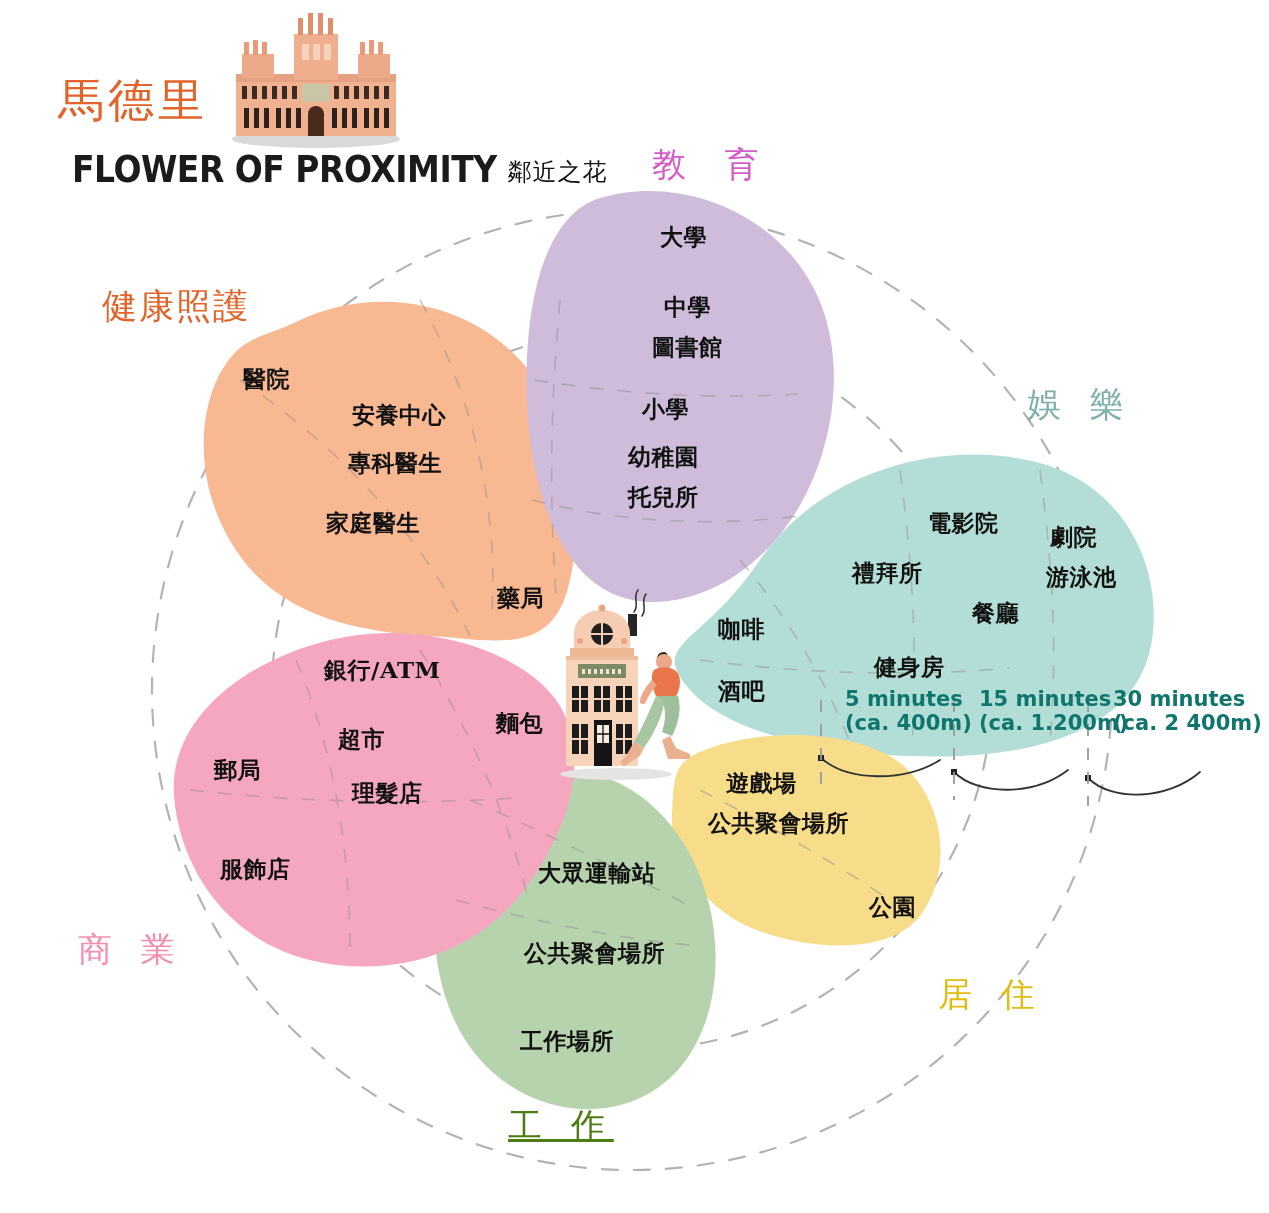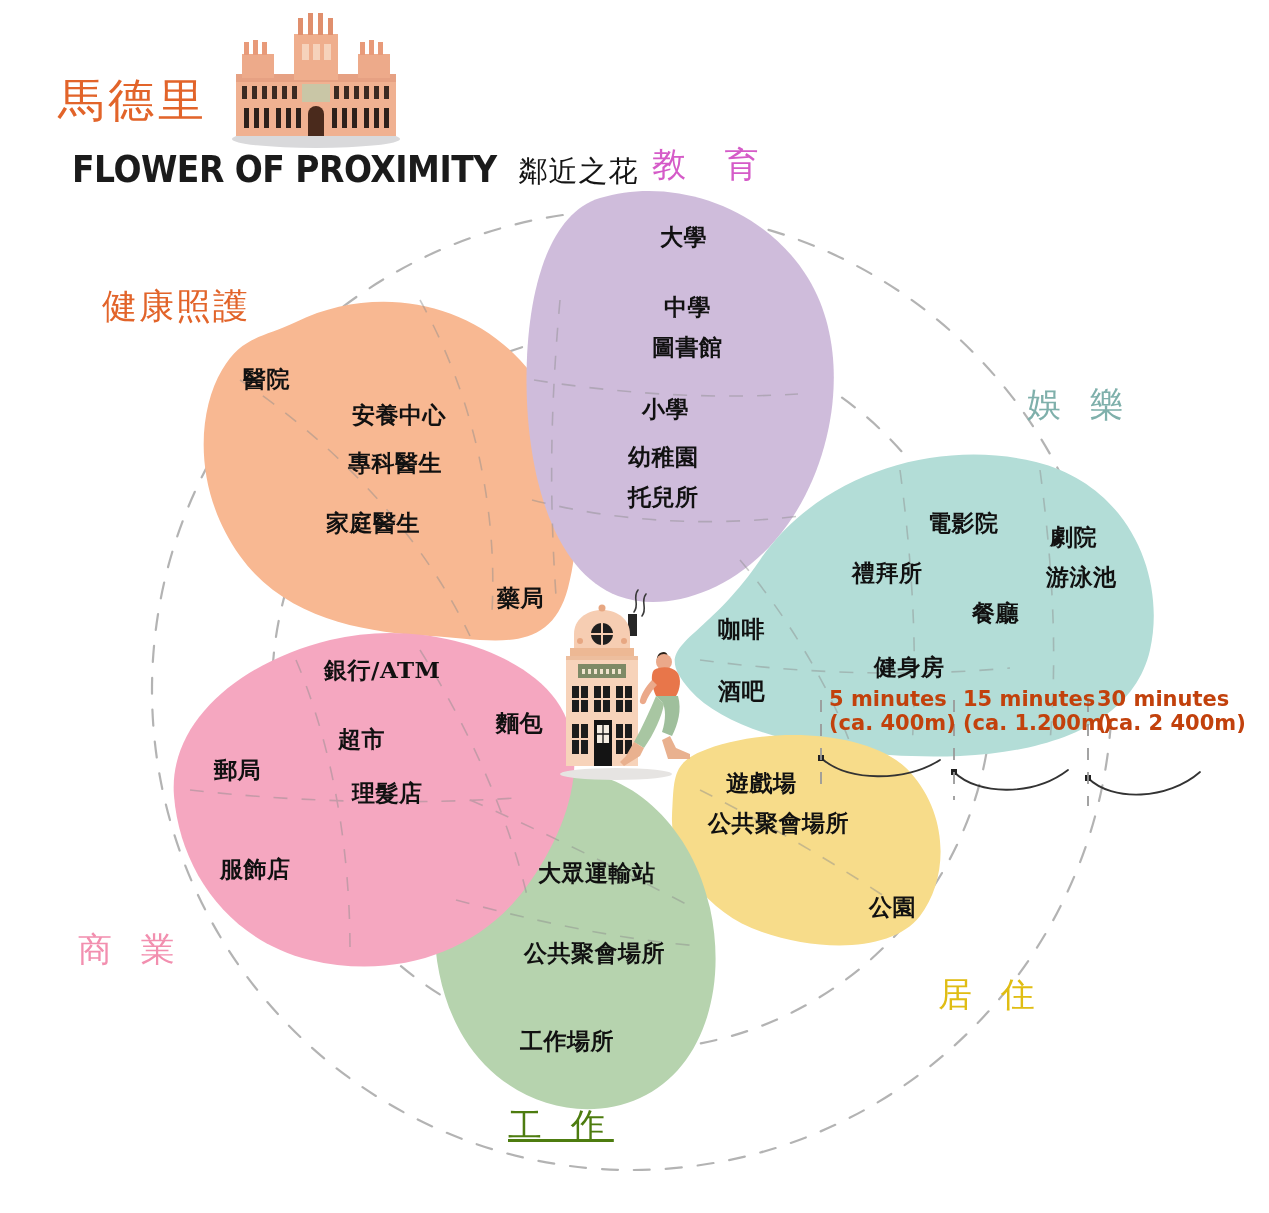--- a/index.html
+++ b/index.html
@@ -40,34 +40,34 @@
     font-family: "DejaVu Serif", "Liberation Serif", serif;
     font-weight: 400;
     white-space: nowrap;
   }
   #title-row {
     position: absolute;
     left: 72px;
     top: 152px;
     white-space: nowrap;
     display: flex;
-    align-items: flex-start;
-    gap: 22px;
+    align-items: center;
+    gap: 11px;
   }
   #title-en {
     font-size: 33px;
     font-weight: 700;
     letter-spacing: -0.5px;
     color: #1b1b1b;
     font-family: "DejaVu Sans", sans-serif;
     transform: scaleY(1.12);
     transform-origin: left bottom;
   }
   #title-zh {
-    font-size: 29px;
+    font-size: 24px;
     color: #141414;
     font-family: "DejaVu Serif", "Liberation Serif", serif;
     letter-spacing: 1px;
   }
 
   
   .cat-title {
     position: absolute;
     white-space: nowrap;
     font-family: "DejaVu Serif", "Liberation Serif", serif;
@@ -89,25 +89,26 @@
     font-family: "DejaVu Serif", "Liberation Serif", serif;
     font-size: 23px;
     font-weight: 700;
     letter-spacing: 0.5px;
   }
 
   
   .legend-item {
     position: absolute;
     white-space: nowrap;
-    color: #c2410c;
+    color: #0f766e;
     font-family: "DejaVu Sans", sans-serif;
     font-weight: 700;
     font-size: 21px;
     line-height: 1.16;
+    margin-left: 16px;
   }
   .legend-item .l2 { display: block; }
 </style>
 </head>
 <body>
 
 <div id="stage">
 
   <svg class="layer" viewBox="0 0 1269 1213">
     <g fill="none" stroke="#9a9a9a" stroke-width="2.2" stroke-dasharray="16 16" stroke-linecap="round" opacity="0.75">

